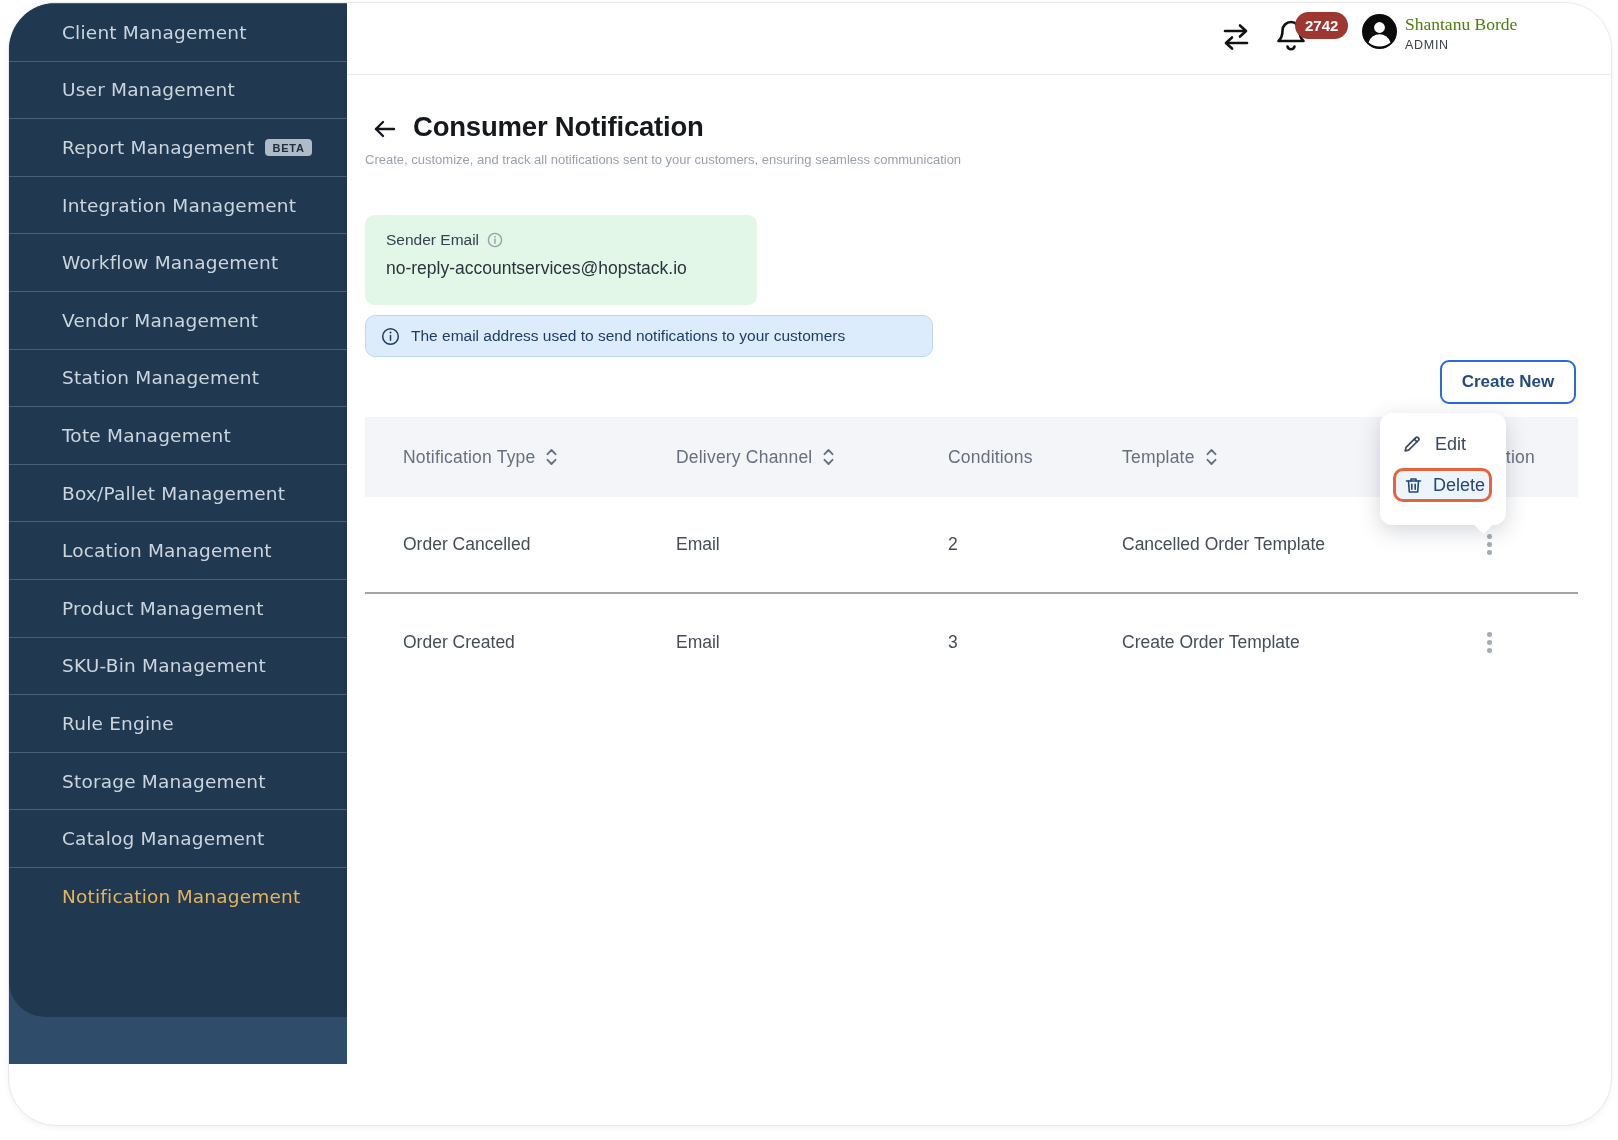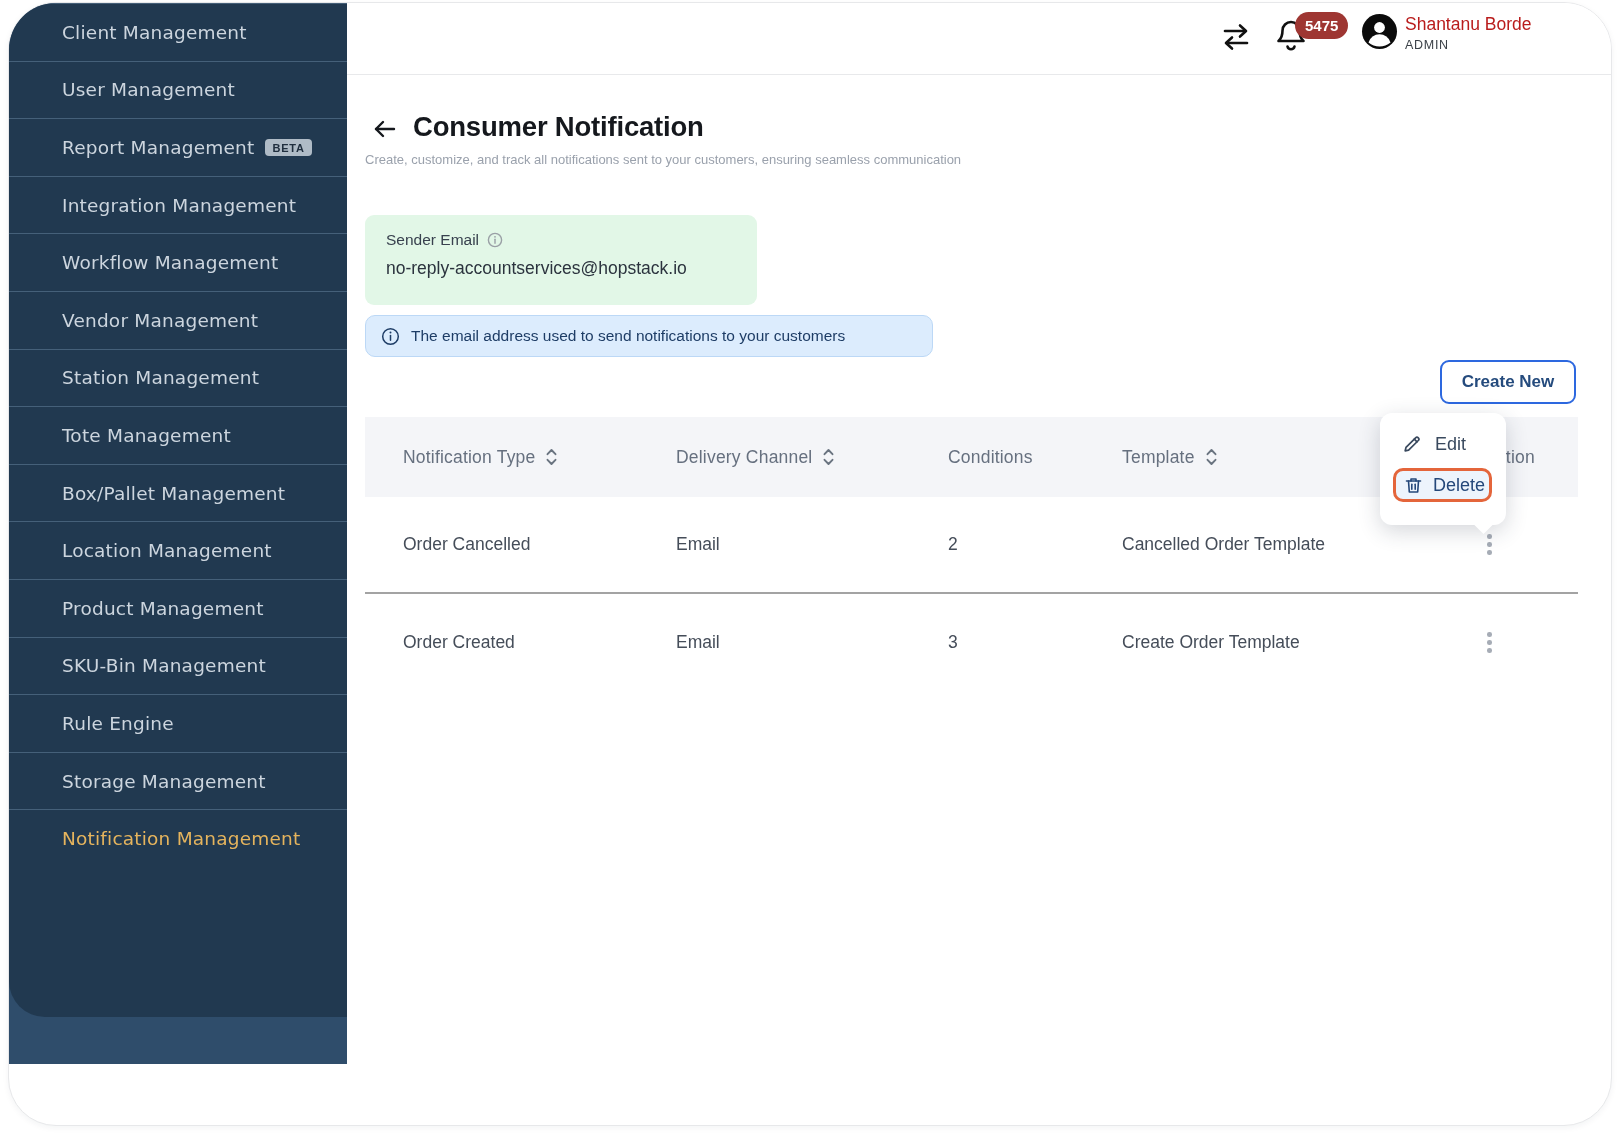--- a/index.html
+++ b/index.html
@@ -28,21 +28,21 @@
   .topbar { position:absolute; left:338px; top:0; right:0; height:72px;
             background:#fff; border-bottom:1px solid #e8e9eb; }
   .icon-btn { position:absolute; cursor:pointer; background:none; border:none; }
   .swap-btn   { left:872px; top:15px; width:38px; height:38px; }
   .bell-wrap  { left:928px; top:14px; width:76px; height:44px; }
   .count-badge{ position:absolute; left:20px; top:-5px; height:27px; padding:0 10px;
                 background:#9E3632; color:#fff; font-size:15px; font-weight:bold;
                 border-radius:14px; display:flex; align-items:center; }
   .avatar { position:absolute; left:1014px; top:10px; width:37px; height:37px; cursor:pointer; }
   .userbox { position:absolute; left:1058px; top:11px; cursor:pointer; }
-  .user-name { font-size:17.5px; color:#b91c1c; }
+  .user-name { font-size:17.5px; color:#4d7c0f;font-family:Liberation Serif, serif; }
   .user-role { font-size:12.5px; color:#3A4047; letter-spacing:.7px; margin-top:3px; }
 
   
   .back-btn { position:absolute; left:362px; top:112px; width:28px; height:28px;
               background:none; border:none; cursor:pointer; }
   .page-title { position:absolute; left:404px; top:108px; font-size:27.5px;
                 font-weight:bold; color:#15181D; letter-spacing:-.2px; }
   .page-sub { position:absolute; left:356px; top:149px; font-size:13px; color:#9AA1AC; }
 
   
@@ -138,41 +138,44 @@
         </div>
       <div class="side-item">
           <span class="lbl">SKU-Bin Management</span>
         </div>
       <div class="side-item">
           <span class="lbl">Rule Engine</span>
         </div>
       <div class="side-item">
           <span class="lbl">Storage Management</span>
         </div>
+      <div class="side-item">
+          <span class="lbl">Catalog Management</span>
+        </div>
       <div class="side-item active">
           <span class="lbl">Notification Management</span>
         </div>
     </nav>
   </aside>
 
   <header class="topbar">
     <button class="icon-btn swap-btn">
       <svg width="34" height="34" viewBox="0 0 34 34" fill="none" stroke="#111" stroke-width="2.6" stroke-linecap="round" stroke-linejoin="round">
         <path d="M6 11h20"></path>
           <path d="M21 5.5 27 11l-6 5.5" fill="none"></path>
         <path d="M28 23H8"></path>
           <path d="M13 17.5 7 23l6 5.5" fill="none"></path>
       </svg>
     </button>
     <div class="icon-btn bell-wrap">
       <svg width="32" height="38" viewBox="0 0 32 38" fill="none" stroke="#111" stroke-width="2.6" stroke-linecap="round" stroke-linejoin="round">
         <path d="M16 5a8.5 8.5 0 0 0-8.5 8.5c0 7-2.5 9-4 10.5h25c-1.5-1.5-4-3.5-4-10.5A8.5 8.5 0 0 0 16 5z"></path>
         <path d="M12.5 29.5a3.6 3.6 0 0 0 7 0"></path>
       </svg>
-      <span class="count-badge">5475</span>
+      <span class="count-badge">2742</span>
     </div>
     <div class="avatar">
       <svg width="37" height="37" viewBox="0 0 37 37">
         <circle cx="18.5" cy="18.5" r="17.5" fill="#0b0b0b"></circle>
         <circle cx="18.5" cy="14.5" r="5.4" fill="#fff"></circle>
         <path d="M7.5 29.5a11.5 11.5 0 0 1 22 0 17.5 17.5 0 0 1-22 0z" fill="#fff"></path>
       </svg>
     </div>
     <div class="userbox">
       <div class="user-name">Shantanu Borde</div>

